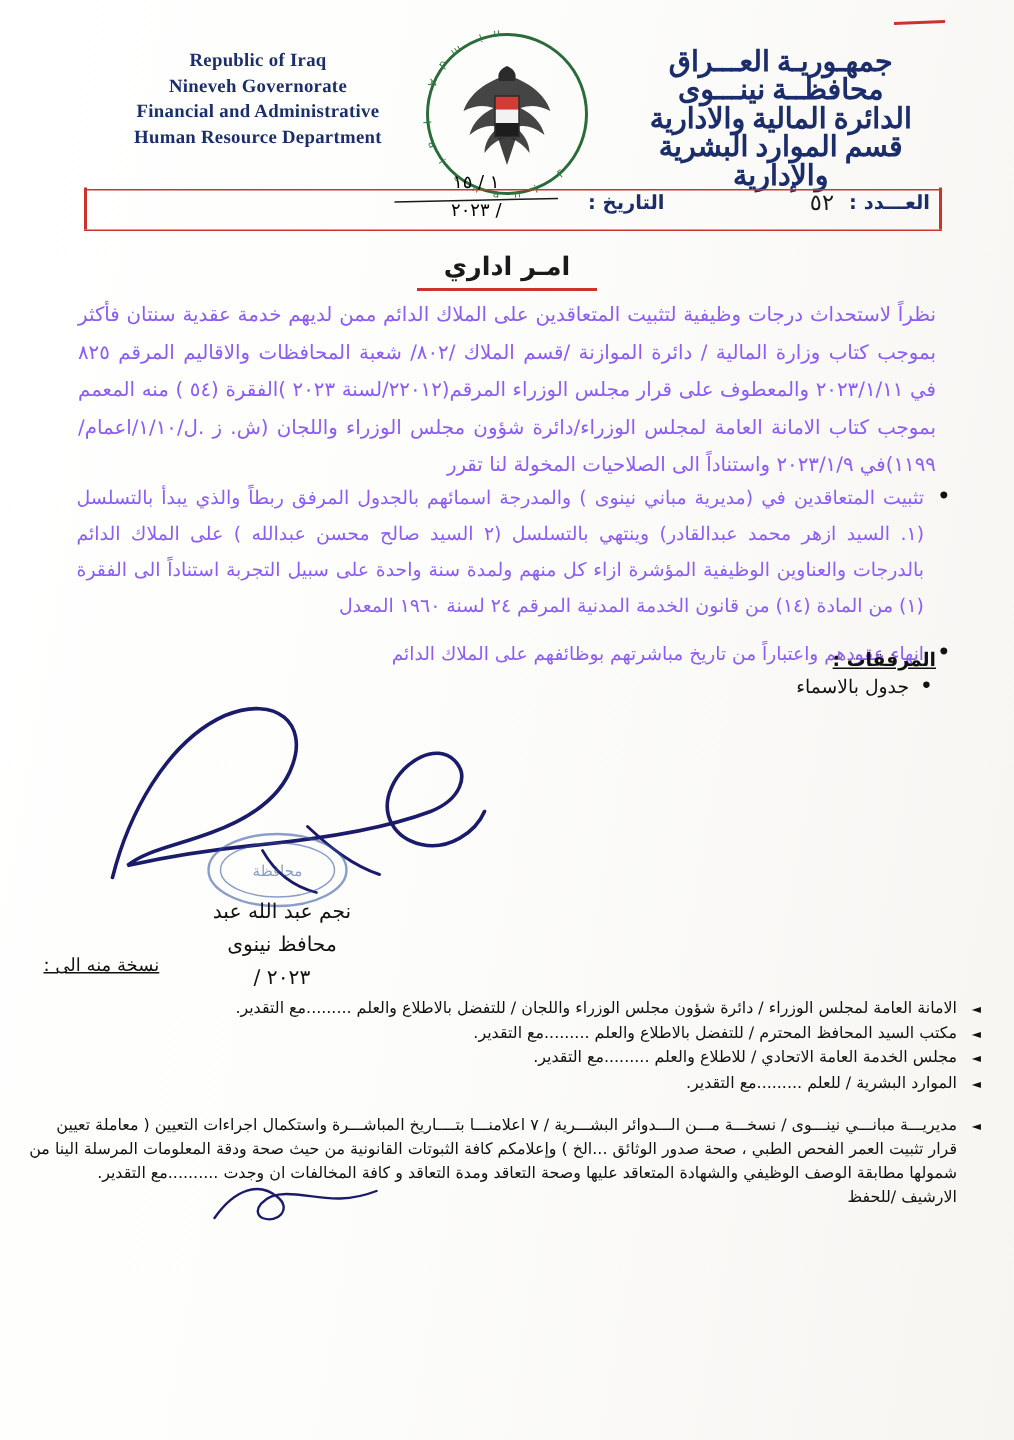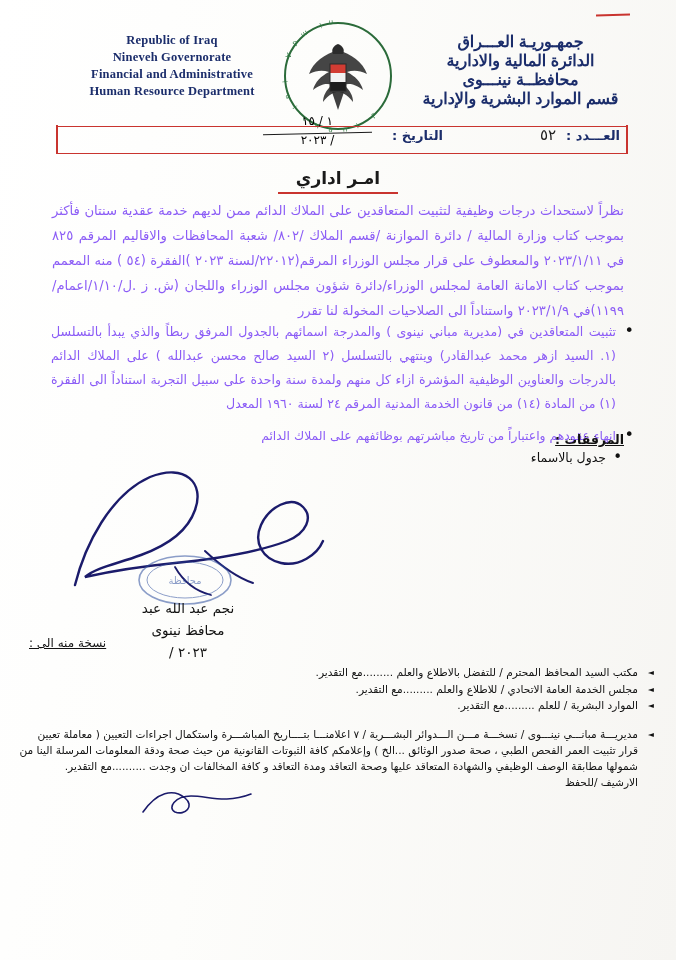--- a/index.html
+++ b/index.html
@@ -45,24 +45,24 @@
     line-height: 17px;
     letter-spacing: .2px;
   }
   .hdr-right {
     position: absolute;
     right: 48px; top: 10px;
     width: 215px;
     text-align: center;
     color: #1b2d6b;
     font-weight: bold;
-    font-size: 16px;
+    font-size: 19px;
     line-height: 19px;
     direction: rtl;
-    font-family: Liberation Sans, sans-serif;
+    font-family: Liberation Serif, serif;
   }
   .emblem {
     position: absolute;
     left: 50%;
     transform: translateX(-50%);
     top: 0;
     width: 108px; height: 108px;
   }
   .emblem .ring {
     position: absolute; inset: 0;
@@ -341,22 +341,22 @@
           <span style="transform:rotate(25deg) translate(-50px,0) rotate(90deg);">A</span>
           <span style="transform:rotate(40deg) translate(-50px,0) rotate(90deg);">d</span>
           <span style="transform:rotate(55deg) translate(-50px,0) rotate(90deg);">m</span>
           <span style="transform:rotate(72deg) translate(-50px,0) rotate(90deg);">i</span>
           <span style="transform:rotate(85deg) translate(-50px,0) rotate(90deg);">n</span>
         </div>
       </div>
 
       <div class="hdr-right">
         <div>جمهـوريـة العـــراق</div>
+        <div>محافظــة نينـــوى</div>
         <div>الدائرة المالية والادارية</div>
-        <div>محافظــة نينـــوى</div>
         <div>قسم الموارد البشرية والإدارية</div>
       </div>
     </div>
 
     <div class="numdate">
       <div class="boxline"></div>
       <div class="num-label">العـــدد :</div>
       <div class="num-value">٥٢</div>
       <div class="date-label">التاريخ :</div>
       <div class="date-frac">
@@ -398,20 +398,21 @@
 
       <div class="sig-name">
         <div>نجم عبد الله عبد</div>
         <div>محافظ نينوى</div>
         <div>٢٠٢٣ /</div>
       </div>
     </div>
 
     <div class="dist">
       <div class="head">نسخة منه الى :</div>
+      <div class="row">الامانة العامة لمجلس الوزراء / دائرة شؤون مجلس الوزراء واللجان / للتفضل بالاطلاع والعلم .........مع التقدير.</div>
       <div class="row">مكتب السيد المحافظ المحترم / للتفضل بالاطلاع والعلم .........مع التقدير.</div>
       <div class="row">مجلس الخدمة العامة الاتحادي / للاطلاع والعلم .........مع التقدير.</div>
       <div class="row">الموارد البشرية / للعلم .........مع التقدير.</div>
       <div class="row multi">مديريـــة مبانـــي نينـــوى / نسخـــة مـــن الـــدوائر البشـــرية / ٧ اعلامنـــا بتــــاريخ المباشـــرة واستكمال اجراءات التعيين ( معاملة تعيين قرار تثبيت العمر الفحص الطبي ، صحة صدور الوثائق ...الخ ) وإعلامكم كافة الثبوتات القانونية من حيث صحة ودقة المعلومات المرسلة الينا من شمولها مطابقة الوصف الوظيفي والشهادة المتعاقد عليها وصحة التعاقد ومدة التعاقد و كافة المخالفات ان وجدت ..........مع التقدير.</div>
       <div class="tail">الارشيف /للحفظ</div>
 
       <svg class="dist-sig" viewBox="0 0 120 34">
         <path d="M4 26 C18 6 34 2 46 12 C56 20 46 30 36 26 C28 22 36 10 52 10 C70 10 86 18 112 8" fill="none" stroke="#1b1b6b" stroke-width="1.6" stroke-linecap="round"></path>
       </svg>
     </div>

